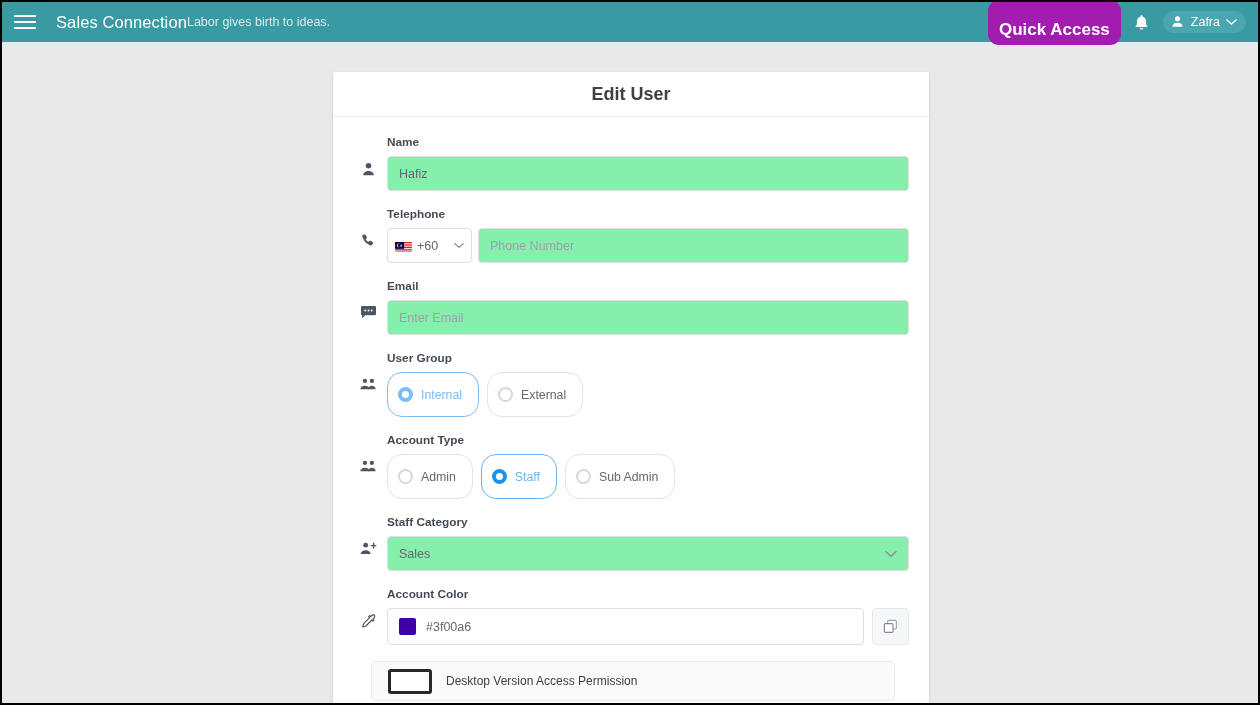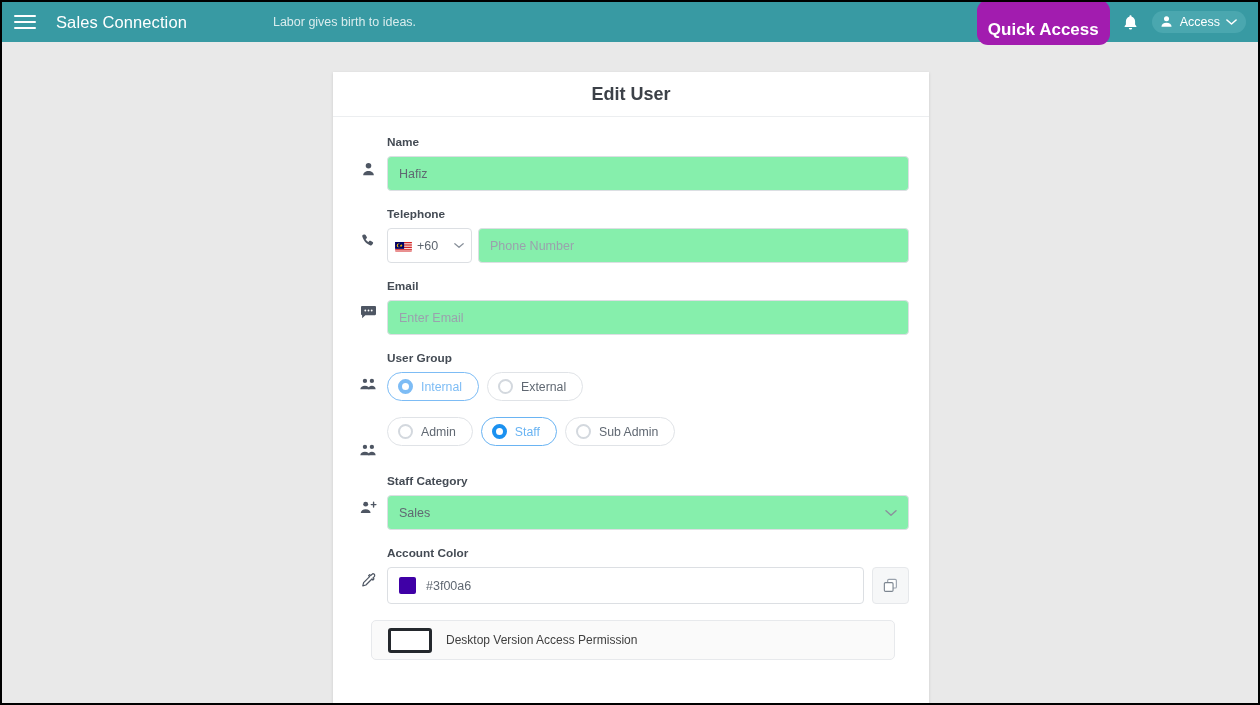--- a/index.html
+++ b/index.html
@@ -49,21 +49,20 @@
     color: #ffffff;
     font-size: 16.5px;
     font-weight: normal;
     margin-left: 18px;
     letter-spacing: 0.1px;
     white-space: nowrap;
   }
   .tagline {
     color: #d9eced;
     font-size: 12.5px;
-    margin-left: 86px;
     white-space: nowrap;
   }
   .topbar-right {
     margin-left: auto;
     display: flex;
     align-items: center;
     gap: 10px;
   }
   .pill-quick {
     background: #a21caf;
@@ -180,21 +179,21 @@
     overflow: hidden;
     flex-shrink: 0;
   }
   .cc-code { font-size: 12.5px; color: #5d656f; }
   .cc-arrow { margin-left: auto; color: #8a929c; font-size: 10px; line-height: 1; }
   .tel-input { flex: 1; }
 
   
   .pill-group { display: flex; gap: 8px; }
   .rpill {
-    height: 29px;
+    height: 45px;
     border: 1px solid #e0e3e7;
     border-radius: 15px;
     background: #fff;
     display: inline-flex;
     align-items: center;
     gap: 8px;
     padding: 0 16px 0 10px;
     cursor: pointer;
     white-space: nowrap;
   }
@@ -302,21 +301,21 @@
         <svg width="15" height="17" viewBox="0 0 15 17" aria-hidden="true">
           <path d="M7.5 1.2c-.6 0-1.1.5-1.1 1.1v.5C4.3 3.3 2.9 5.2 2.9 7.4v3.1L1.6 12.3c-.2.3 0 .7.4.7h11c.4 0 .6-.4.4-.7l-1.3-1.8V7.4c0-2.2-1.4-4.1-3.5-4.6v-.5c0-.6-.5-1.1-1.1-1.1z" fill="#ffffff"></path>
           <path d="M5.9 14c0 .9.7 1.6 1.6 1.6S9.1 14.9 9.1 14z" fill="#ffffff"></path>
         </svg>
       </div>
       <div class="pill-user">
         <svg width="15" height="15" viewBox="0 0 16 16" aria-hidden="true">
           <circle cx="8" cy="5" r="2.7" fill="#ffffff"></circle>
           <path d="M2.6 13.6c0-2.6 2.4-4.2 5.4-4.2s5.4 1.6 5.4 4.2z" fill="#ffffff"></path>
         </svg>
-        <span class="uname">Access</span>
+        <span class="uname">Zafra</span>
         <svg width="11" height="8" viewBox="0 0 12 8" aria-hidden="true">
           <path d="M1 1.8 6 6.2l5-4.4" stroke="#ffffff" stroke-width="1.7" fill="none" stroke-linecap="round" stroke-linejoin="round"></path>
         </svg>
       </div>
     </div>
   </div>
 
   <div class="card">
 
     <div class="card-head">
@@ -418,20 +417,21 @@
       <div class="row">
         <div class="row-icon">
           <svg width="19" height="15" viewBox="0 0 20 16" aria-hidden="true">
             <circle cx="6.2" cy="4.2" r="2.3" fill="#4e5663"></circle>
             <circle cx="13.6" cy="4.2" r="2.3" fill="#4e5663"></circle>
             <path d="M1.3 13c0-2.3 2.2-3.7 4.9-3.7s4.9 1.4 4.9 3.7z" fill="#4e5663"></path>
             <path d="M9.6 13c0-2.3 1.8-3.7 4-3.7s4 1.4 4 3.7z" fill="#4e5663"></path>
           </svg>
         </div>
         <div class="row-field">
+          <label class="flabel">Account Type</label>
           <div class="pill-group">
             <div class="rpill">
               <span class="rdot"></span>
               <span class="rtext">Admin</span>
             </div>
             <div class="rpill sel-strong">
               <span class="rdot"></span>
               <span class="rtext">Staff</span>
             </div>
             <div class="rpill">

